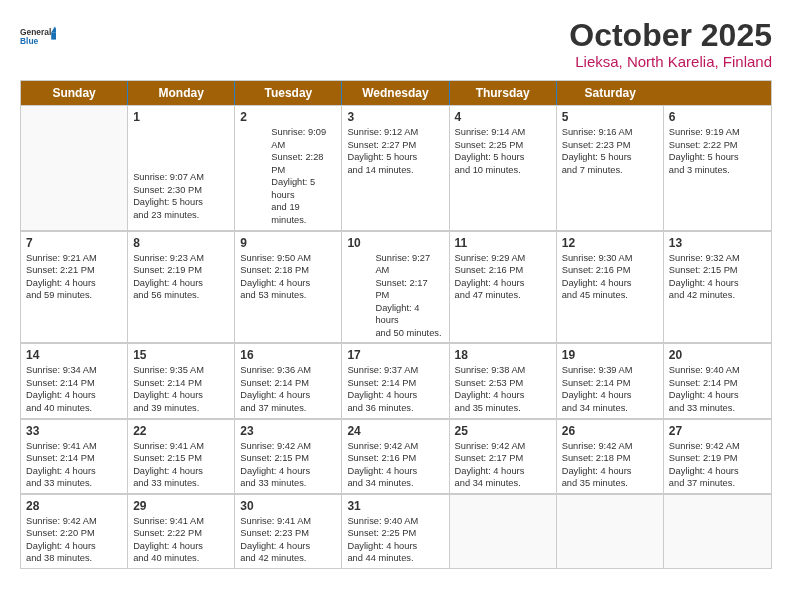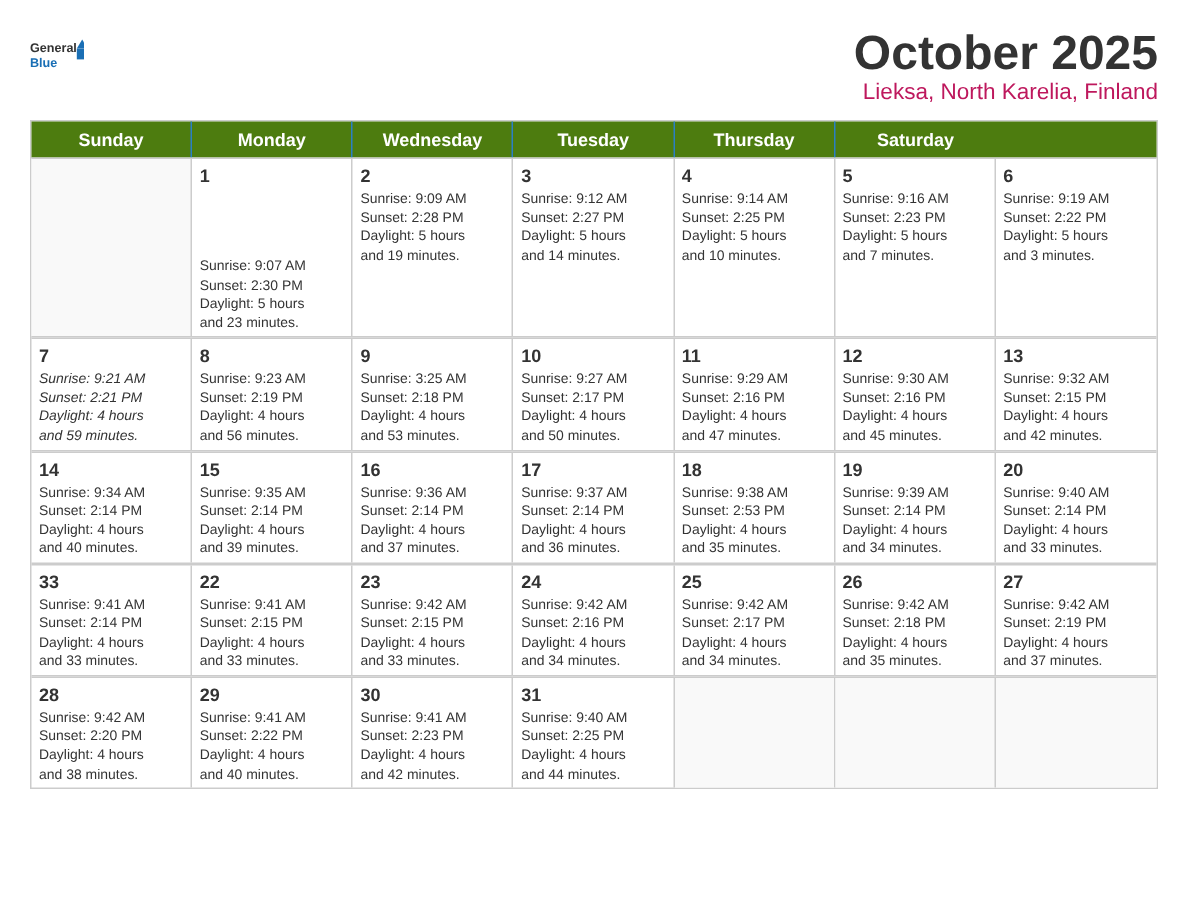--- a/index.html
+++ b/index.html
@@ -43,21 +43,21 @@
       color: #be185d;
     }
     .calendar {
       flex: 1;
       display: flex;
       flex-direction: column;
     }
     .cal-header-row {
       display: grid;
       grid-template-columns: repeat(7, 1fr);
-      background: #4d7c0f;
+      background: #a16207;
     }
     .cal-header-cell {
       color: #fff;
       font-weight: bold;
       font-size: 12px;
       text-align: center;
       padding: 5px 2px;
       border-right: 1px solid #2a7fc5;
     }
     .cal-header-cell:last-child { border-right: none; }
@@ -118,38 +118,38 @@
     <div class="title-block">
       <h1>October 2025</h1>
       <h2>Lieksa, North Karelia, Finland</h2>
     </div>
   </div>
 
   <div class="calendar outer-border">
     <div class="cal-header-row">
     <div class="cal-header-cell">Sunday</div>
         <div class="cal-header-cell">Monday</div>
+        <div class="cal-header-cell">Tuesday</div>
         <div class="cal-header-cell">Wednesday</div>
-        <div class="cal-header-cell">Tuesday</div>
         <div class="cal-header-cell">Thursday</div>
         <div class="cal-header-cell">Saturday</div>
       </div>
     <div class="cal-body">
     <div class="cal-week border-top">
           <div class="cal-cell empty"></div>
           <div class="cal-cell">
             <span class="day-num">1</span>
             <div class="cal-info" style="white-space: pre-line; margin-top: 47px;">Sunrise: 9:07 AM
 Sunset: 2:30 PM
 Daylight: 5 hours
 and 23 minutes.</div>
           </div>
           <div class="cal-cell">
             <span class="day-num">2</span>
-            <div class="cal-info" style="white-space: pre-line;">Sunrise: 9:09 AM
+            <div class="cal-info" style="white-space: pre-line; margin-left: 31px;">Sunrise: 9:09 AM
 Sunset: 2:28 PM
 Daylight: 5 hours
 and 19 minutes.</div>
           </div>
           <div class="cal-cell">
             <span class="day-num">3</span>
             <div class="cal-info" style="white-space: pre-line;">Sunrise: 9:12 AM
 Sunset: 2:27 PM
 Daylight: 5 hours
 and 14 minutes.</div>
@@ -172,42 +172,42 @@
             <span class="day-num">6</span>
             <div class="cal-info" style="white-space: pre-line;">Sunrise: 9:19 AM
 Sunset: 2:22 PM
 Daylight: 5 hours
 and 3 minutes.</div>
           </div>
         </div>
         <div class="cal-week border-top">
           <div class="cal-cell">
             <span class="day-num">7</span>
-            <div class="cal-info" style="white-space: pre-line; font-style: italic;">Sunrise: 9:21 AM
+            <div class="cal-info" style="white-space: pre-line;">Sunrise: 9:21 AM
 Sunset: 2:21 PM
 Daylight: 4 hours
 and 59 minutes.</div>
           </div>
           <div class="cal-cell">
             <span class="day-num">8</span>
             <div class="cal-info" style="white-space: pre-line;">Sunrise: 9:23 AM
 Sunset: 2:19 PM
 Daylight: 4 hours
 and 56 minutes.</div>
           </div>
           <div class="cal-cell">
             <span class="day-num">9</span>
-            <div class="cal-info" style="white-space: pre-line;">Sunrise: 3:25 AM
+            <div class="cal-info" style="white-space: pre-line;">Sunrise: 9:50 AM
 Sunset: 2:18 PM
 Daylight: 4 hours
 and 53 minutes.</div>
           </div>
           <div class="cal-cell">
             <span class="day-num">10</span>
-            <div class="cal-info" style="white-space: pre-line;">Sunrise: 9:27 AM
+            <div class="cal-info" style="white-space: pre-line; margin-left: 28px;">Sunrise: 9:27 AM
 Sunset: 2:17 PM
 Daylight: 4 hours
 and 50 minutes.</div>
           </div>
           <div class="cal-cell">
             <span class="day-num">11</span>
             <div class="cal-info" style="white-space: pre-line;">Sunrise: 9:29 AM
 Sunset: 2:16 PM
 Daylight: 4 hours
 and 47 minutes.</div>

